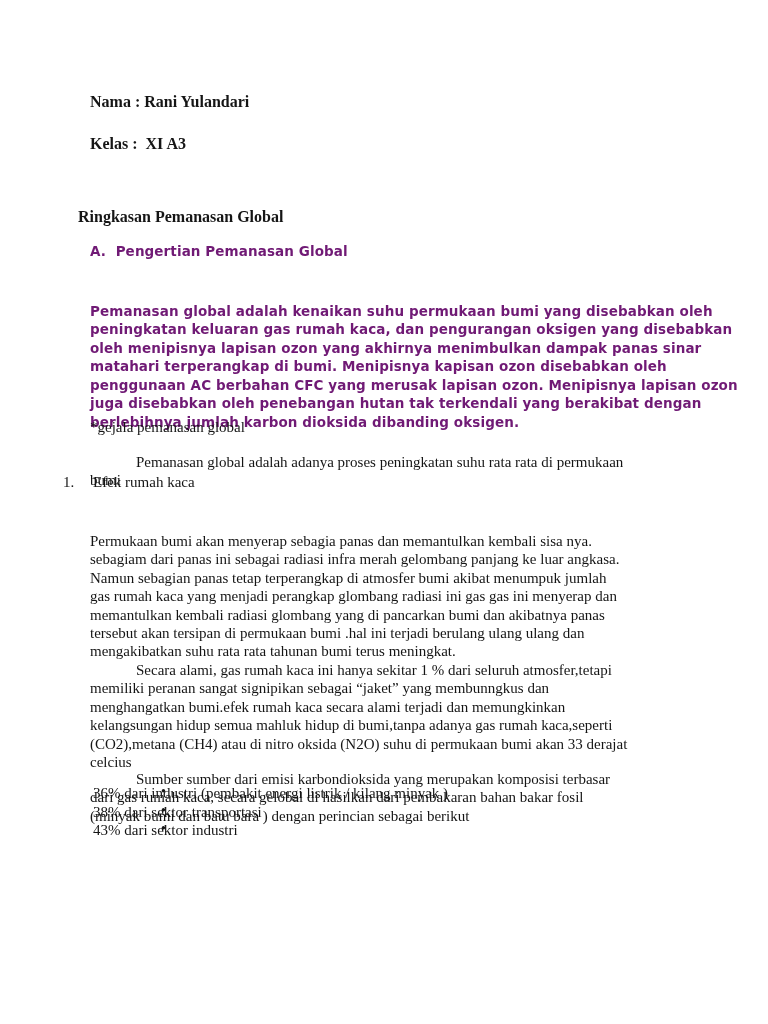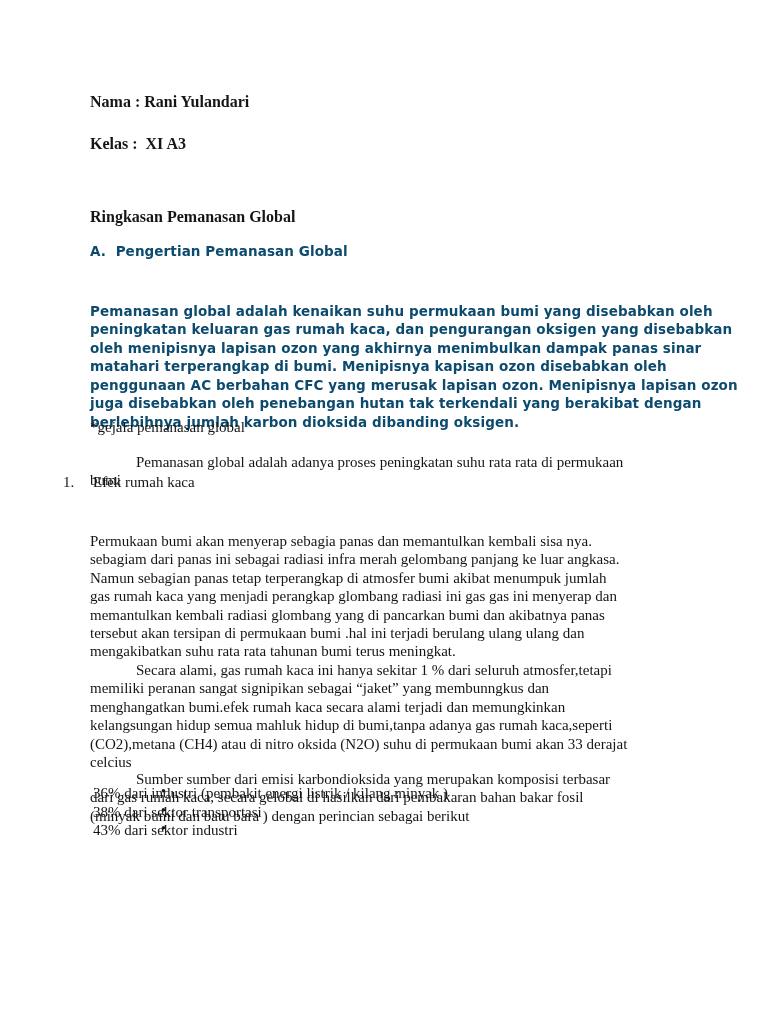--- a/index.html
+++ b/index.html
@@ -33,21 +33,21 @@
     color: #151515;
     white-space: pre-wrap;
   }
 
   
   .sansblock {
     font-family: "DejaVu Sans", "Liberation Sans", sans-serif;
     font-weight: bold;
     font-size: 13.5px;
     line-height: 18.5px;
-    color: #0c4a6e;
+    color: #701a75;
     letter-spacing: 0.1px;
   }
   .sansblock .heading { white-space: pre-wrap; }
   .sansblock .para { white-space: pre-line; }
 
   .para {
     white-space: pre-line;
     margin-top: 41px;
   }
   .indent-first { text-indent: 46px; }
@@ -79,21 +79,21 @@
 </style>
 </head>
 <body>
 
 <div class="page">
 
   <div class="abs serif-lg" style="top:92px; left:90px;">Nama : Rani Yulandari</div>
 
   <div class="abs serif-lg" style="top:134px; left:90px;">Kelas :  XI A3</div>
 
-  <div class="abs serif-lg" style="top:207px; left:90px;">Ringkasan Pemanasan Global</div>
+  <div class="abs serif-lg" style="top:207px; left:78px;">Ringkasan Pemanasan Global</div>
 
   <div class="abs sansblock margined" style="top:242px;">
     <div class="heading">A.  Pengertian Pemanasan Global</div>
     <div class="para">Pemanasan global adalah kenaikan suhu permukaan bumi yang disebabkan oleh
 peningkatan keluaran gas rumah kaca, dan pengurangan oksigen yang disebabkan
 oleh menipisnya lapisan ozon yang akhirnya menimbulkan dampak panas sinar
 matahari terperangkap di bumi. Menipisnya kapisan ozon disebabkan oleh
 penggunaan AC berbahan CFC yang merusak lapisan ozon. Menipisnya lapisan ozon
 juga disebabkan oleh penebangan hutan tak terkendali yang berakibat dengan
 berlebihnya jumlah karbon dioksida dibanding oksigen.</div>

